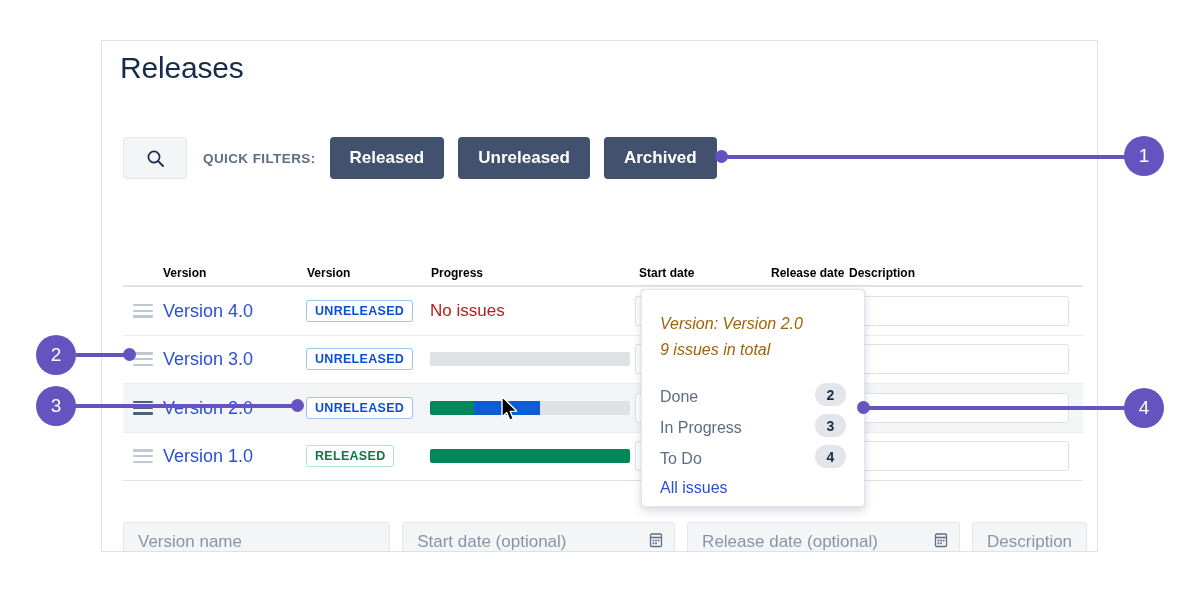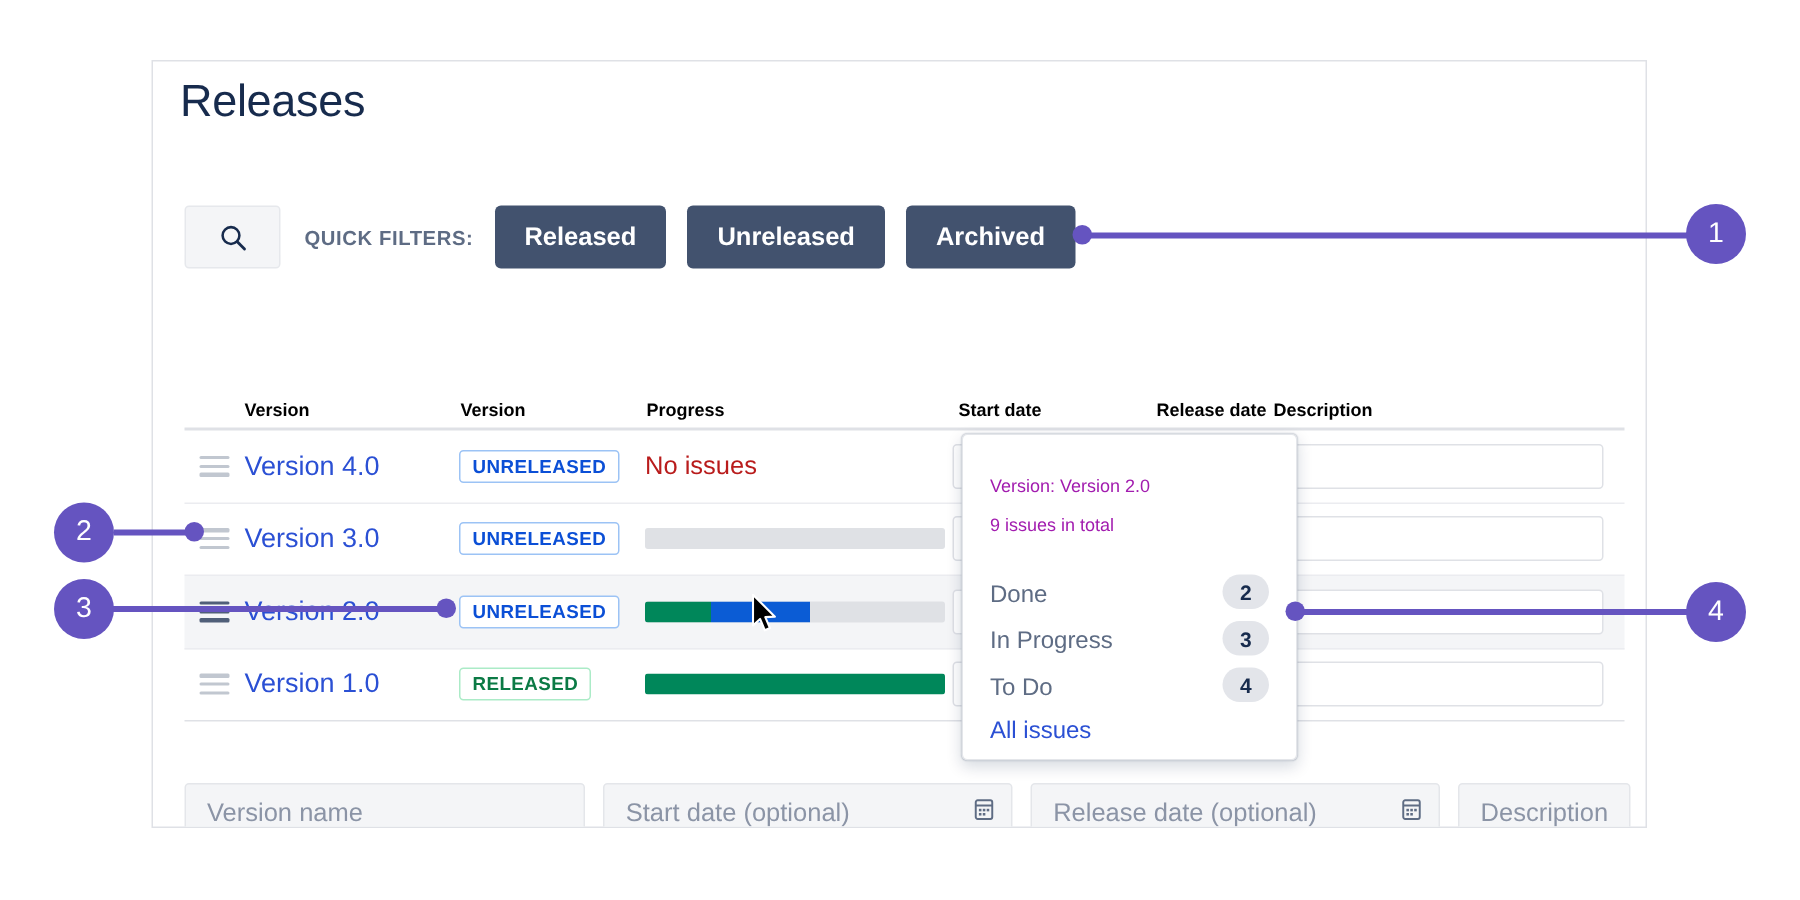--- a/index.html
+++ b/index.html
@@ -276,24 +276,25 @@
     border: 1px solid #e4e6ea;
     border-radius: 4px;
     box-shadow: 0 4px 10px rgba(9,30,66,0.16), 0 0 1px rgba(9,30,66,0.22);
     box-sizing: border-box;
     z-index: 30;
   }
   .tt-head {
     padding: 21px 18px 0 18px;
   }
   .tt-line {
-    font-size: 12px;
-    color: #a21caf;
+    font-size: 16px;
+    color: #a16207;
     line-height: 26px;
     white-space: nowrap;
+    font-style: italic;
   }
   .tt-rows { padding: 12px 18px 0 18px; }
   .tt-row {
     display: flex;
     align-items: flex-end;
     justify-content: space-between;
     height: 31px;
   }
   .tt-label {
     font-size: 16px;

